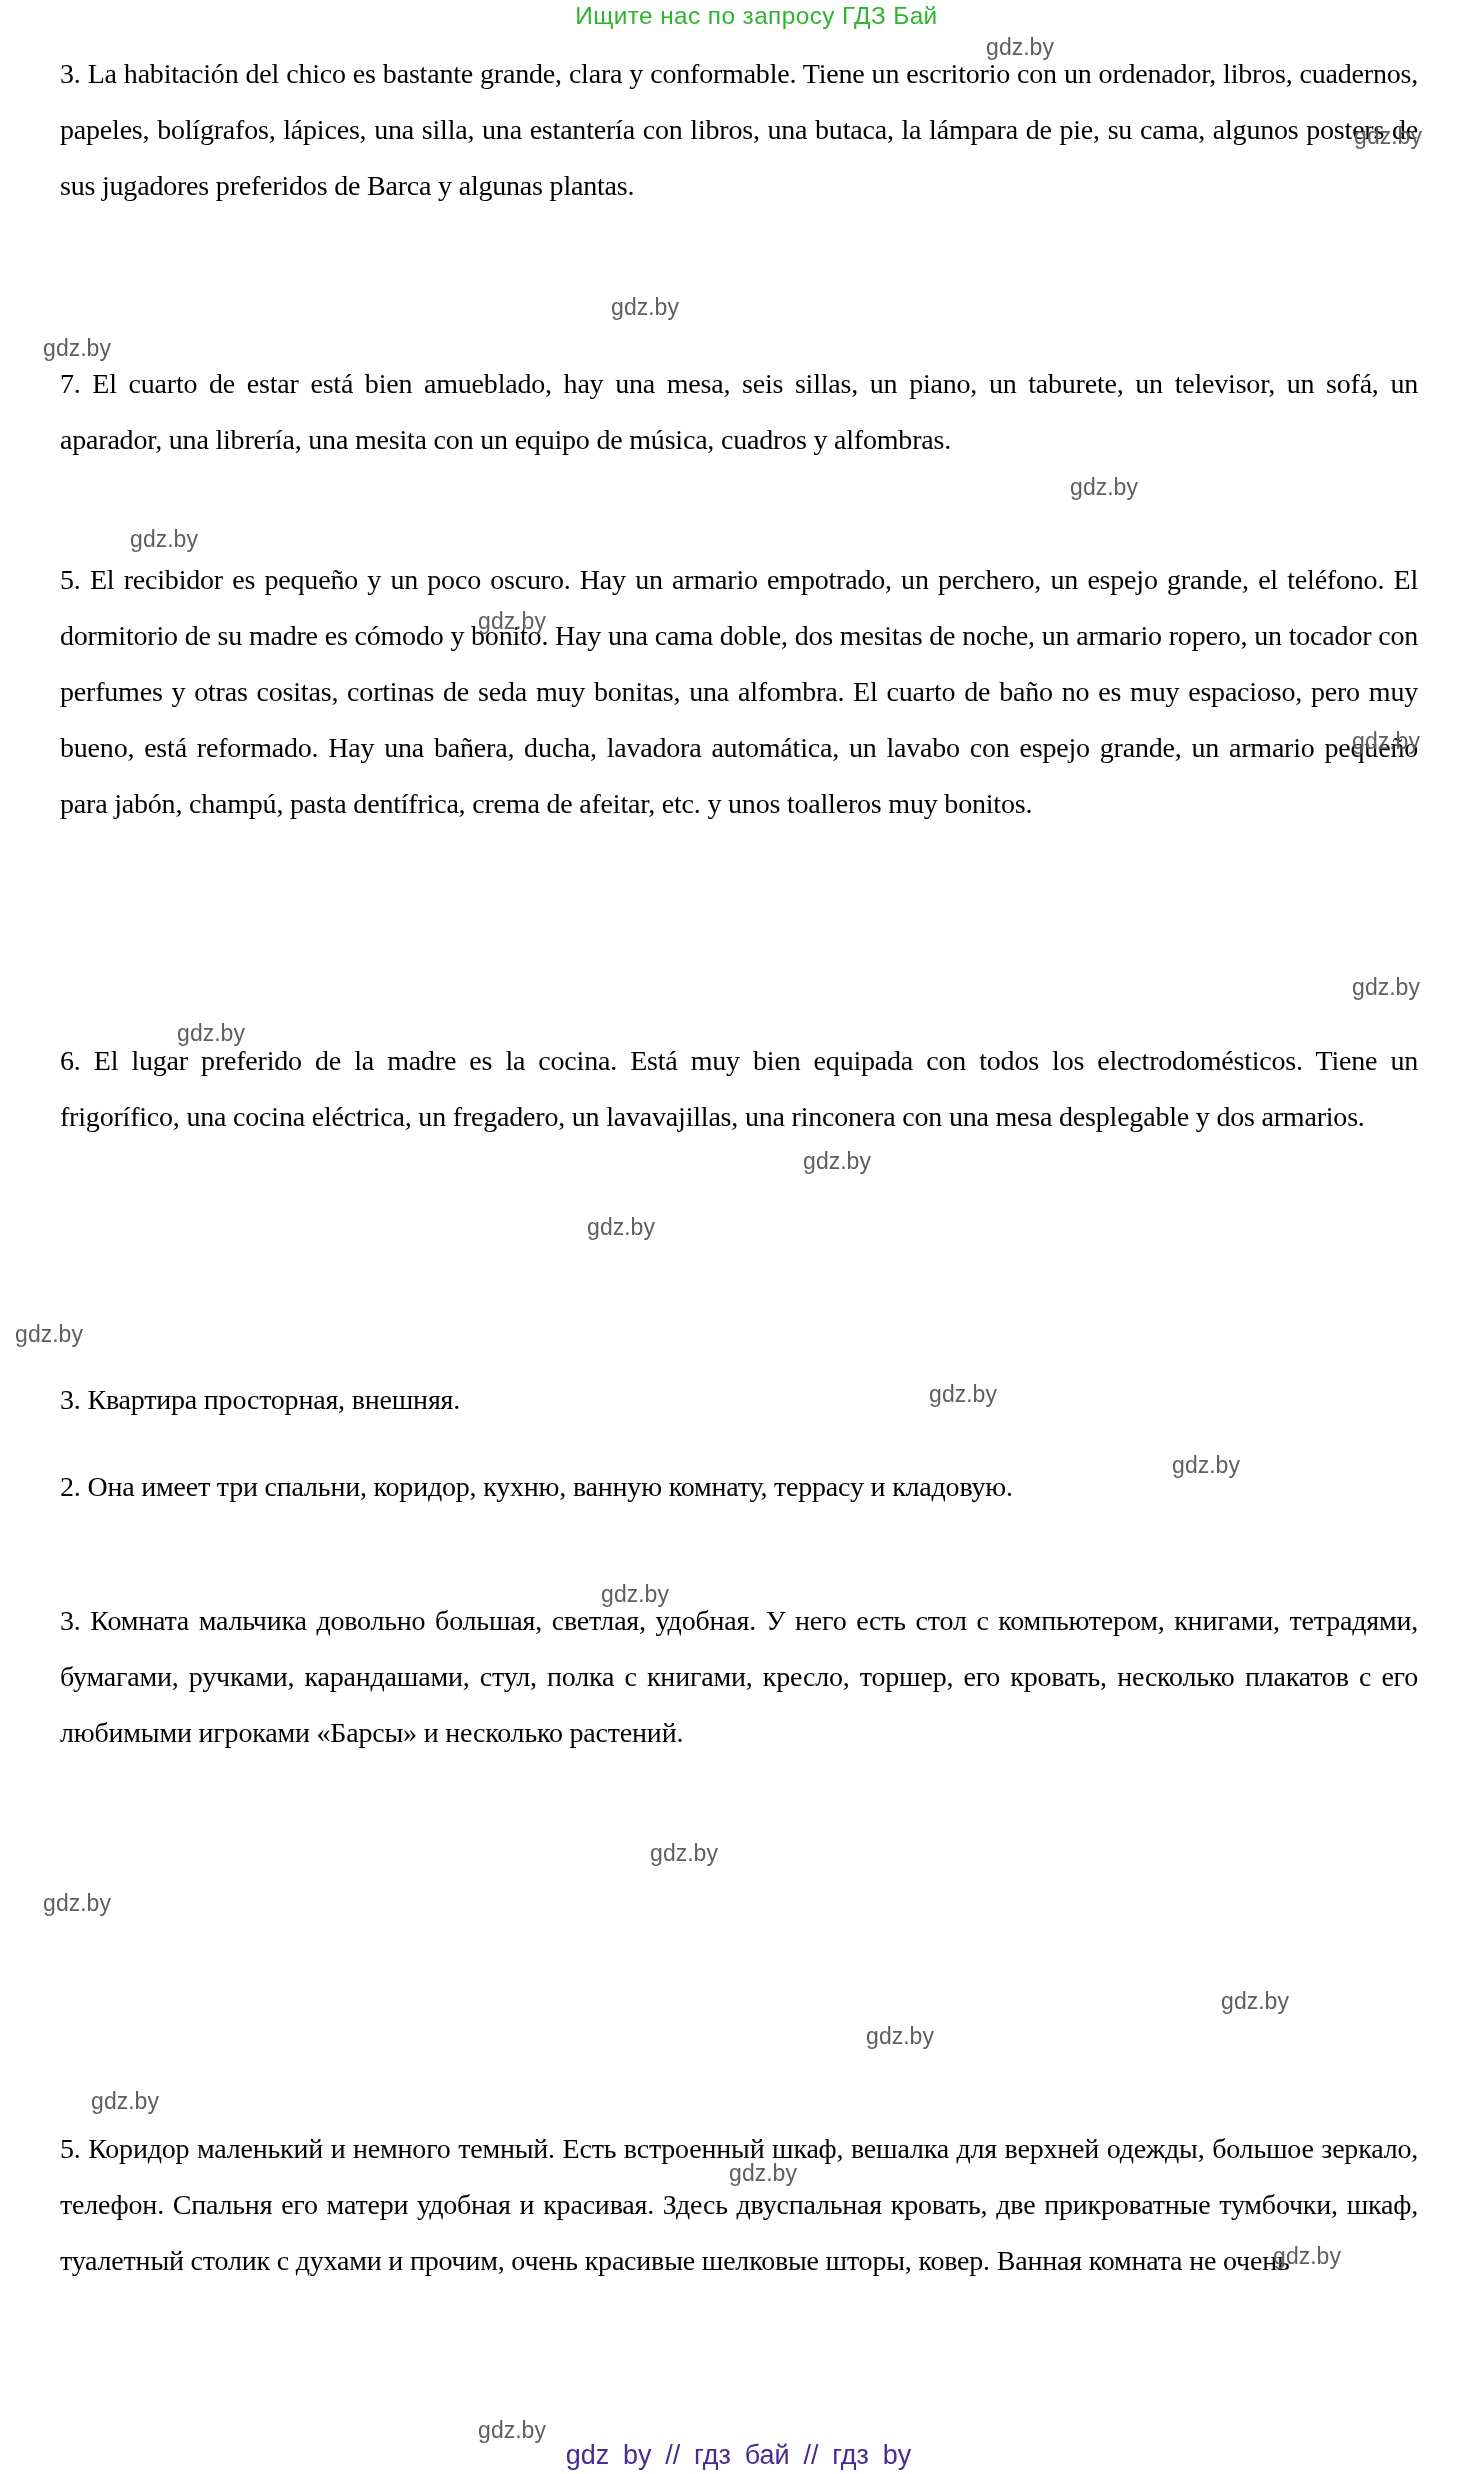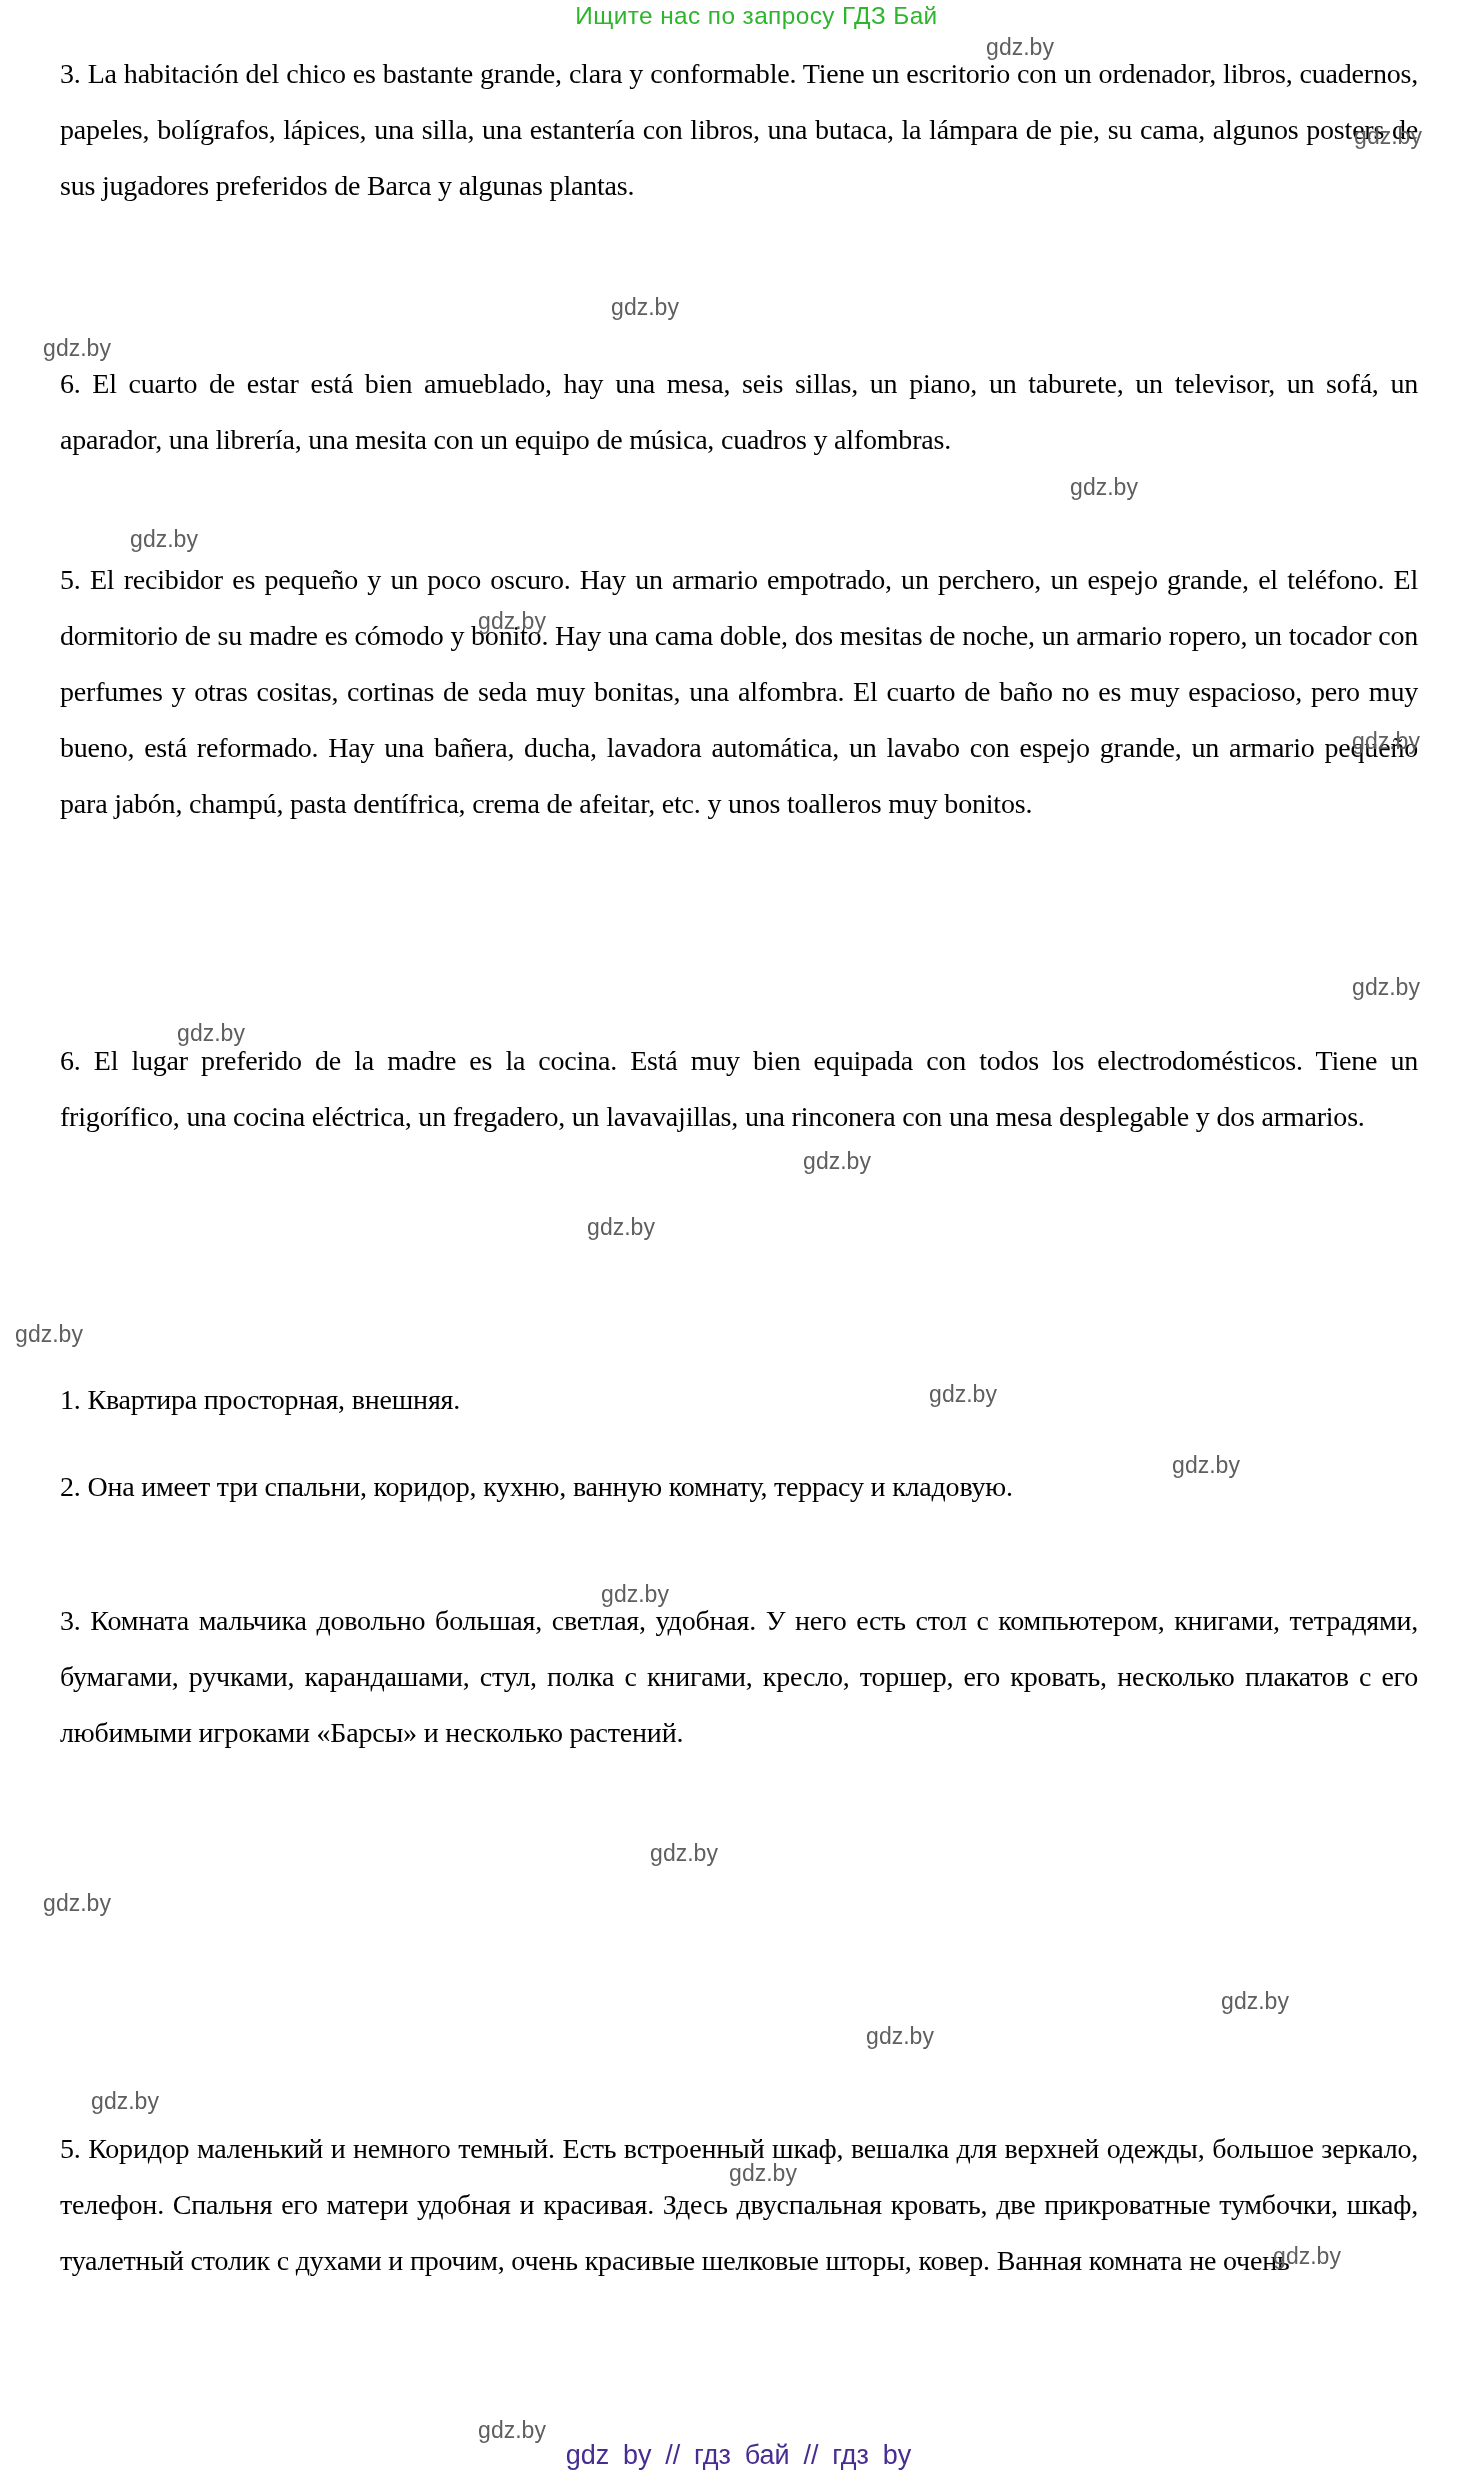--- a/index.html
+++ b/index.html
@@ -58,25 +58,25 @@
   }
 </style>
 </head>
 <body>
 
 <div class="page">
 
   <div class="header-promo">Ищите нас по запросу ГДЗ Бай</div>
 
   <div class="para" style="top: 46px;">3. La habitación del chico es bastante grande, clara y conformable. Tiene un escritorio con un ordenador, libros, cuadernos, papeles, bolígrafos, lápices, una silla, una estantería con libros, una butaca, la lámpara de pie, su cama, algunos posters de sus jugadores preferidos de Barca y algunas plantas.</div>
-  <div class="para" style="top: 356px;">6. El cuarto de estar está bien amueblado, hay una mesa, seis sillas, un piano, un taburete, un televisor, un sofá, un aparador, una librería, una mesita con un equipo de música, cuadros y alfombras.</div>
+  <div class="para" style="top: 356px;">7. El cuarto de estar está bien amueblado, hay una mesa, seis sillas, un piano, un taburete, un televisor, un sofá, un aparador, una librería, una mesita con un equipo de música, cuadros y alfombras.</div>
   <div class="para" style="top: 552px;">5. El recibidor es pequeño y un poco oscuro. Hay un armario empotrado, un perchero, un espejo grande, el teléfono. El dormitorio de su madre es cómodo y bonito. Hay una cama doble, dos mesitas de noche, un armario ropero, un tocador con perfumes y otras cositas, cortinas de seda muy bonitas, una alfombra. El cuarto de baño no es muy espacioso, pero muy bueno, está reformado. Hay una bañera, ducha, lavadora automática, un lavabo con espejo grande, un armario pequeño para jabón, champú, pasta dentífrica, crema de afeitar, etc. y unos toalleros muy bonitos.</div>
   <div class="para" style="top: 1033px;">6. El lugar preferido de la madre es la cocina. Está muy bien equipada con todos los electrodomésticos. Tiene un frigorífico, una cocina eléctrica, un fregadero, un lavavajillas, una rinconera con una mesa desplegable y dos armarios.</div>
 
-  <div class="para" style="top: 1372px;">1. Квартира просторная, внешняя.</div>
+  <div class="para" style="top: 1372px;">3. Квартира просторная, внешняя.</div>
   <div class="para" style="top: 1459px;">2. Она имеет три спальни, коридор, кухню, ванную комнату, террасу и кладовую.</div>
   <div class="para" style="top: 1593px;">3. Комната мальчика довольно большая, светлая, удобная. У него есть стол с компьютером, книгами, тетрадями, бумагами, ручками, карандашами, стул, полка с книгами, кресло, торшер, его кровать, несколько плакатов с его любимыми игроками «Барсы» и несколько растений.</div>
   <div class="para" style="top: 2121px;">5. Коридор маленький и немного темный. Есть встроенный шкаф, вешалка для верхней одежды, большое зеркало, телефон. Спальня его матери удобная и красивая. Здесь двуспальная кровать, две прикроватные тумбочки, шкаф, туалетный столик с духами и прочим, очень красивые шелковые шторы, ковер. Ванная комната не очень</div>
 
   <span class="wm" style="left:1020px; top:47px;">gdz.by</span>
   <span class="wm" style="left:1388px; top:136px;">gdz.by</span>
   <span class="wm" style="left:645px;  top:307px;">gdz.by</span>
   <span class="wm" style="left:77px;   top:348px;">gdz.by</span>
   <span class="wm" style="left:1104px; top:487px;">gdz.by</span>
   <span class="wm" style="left:164px;  top:539px;">gdz.by</span>

